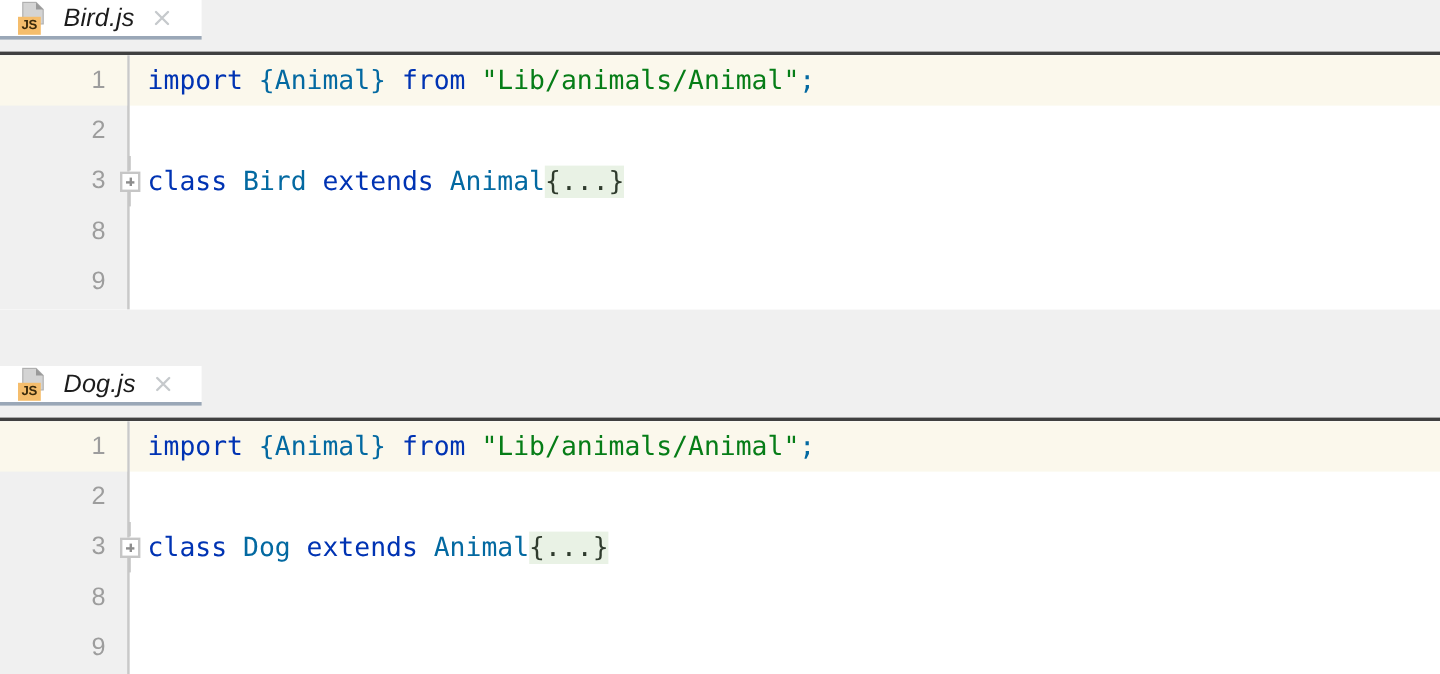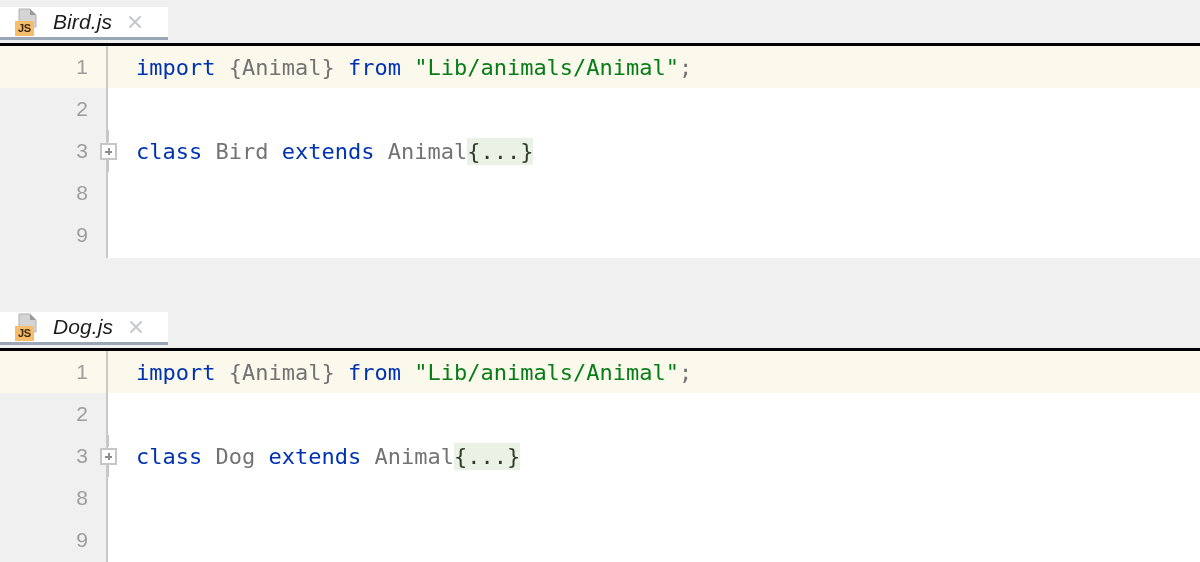--- a/index.html
+++ b/index.html
@@ -33,24 +33,24 @@
   }
   .pane-bird { height: 258px; }
   .pane-gap  { height: 47px; background: #f0f0f0; flex: none; }
   .pane-dog  { height: 257px; }
 
   
   .tabbar {
     height: 46px;
     background: #f0f0f0;
     display: flex;
-    align-items: center;
-    position: relative;
-    flex: none;
-    border-bottom: 3px solid #000000;
+    align-items: flex-start;
+    position: relative;
+    flex: none;
+    border-bottom: 3px solid #404040;
     box-sizing: border-box;
   }
   .tab {
     display: flex;
     align-items: center;
     gap: 9px;
     padding: 0 14px 0 14px;
     background: #ffffff;
     position: relative;
     box-sizing: border-box;
@@ -138,32 +138,32 @@
   .gutter .row {
     justify-content: flex-end;
     padding-right: 18px;
     color: #9d9d9d;
     font-size: 21px;
     font-family: "Liberation Sans", sans-serif;
   }
   .gutter .row.current { background: #fbf8ec; }
 
   .code .row {
-    padding-left: 28px;
+    padding-left: 15px;
     font-family: "DejaVu Sans Mono", monospace;
     font-size: 22px;
     letter-spacing: 0px;
     color: #1c1c1c;
     white-space: pre;
     align-items: center;
   }
 
   .kw   { color: #0033b3; }
   .str  { color: #067d17; }
-  .plain{ color: #737373; }
+  .plain{ color: #0369a1; }
 
   .fold-placeholder {
     background: #e9f2e5;
     color: #2f3b2d;
     padding: 1px 0;
   }
 
   
   .fold-col {
     position: absolute;

